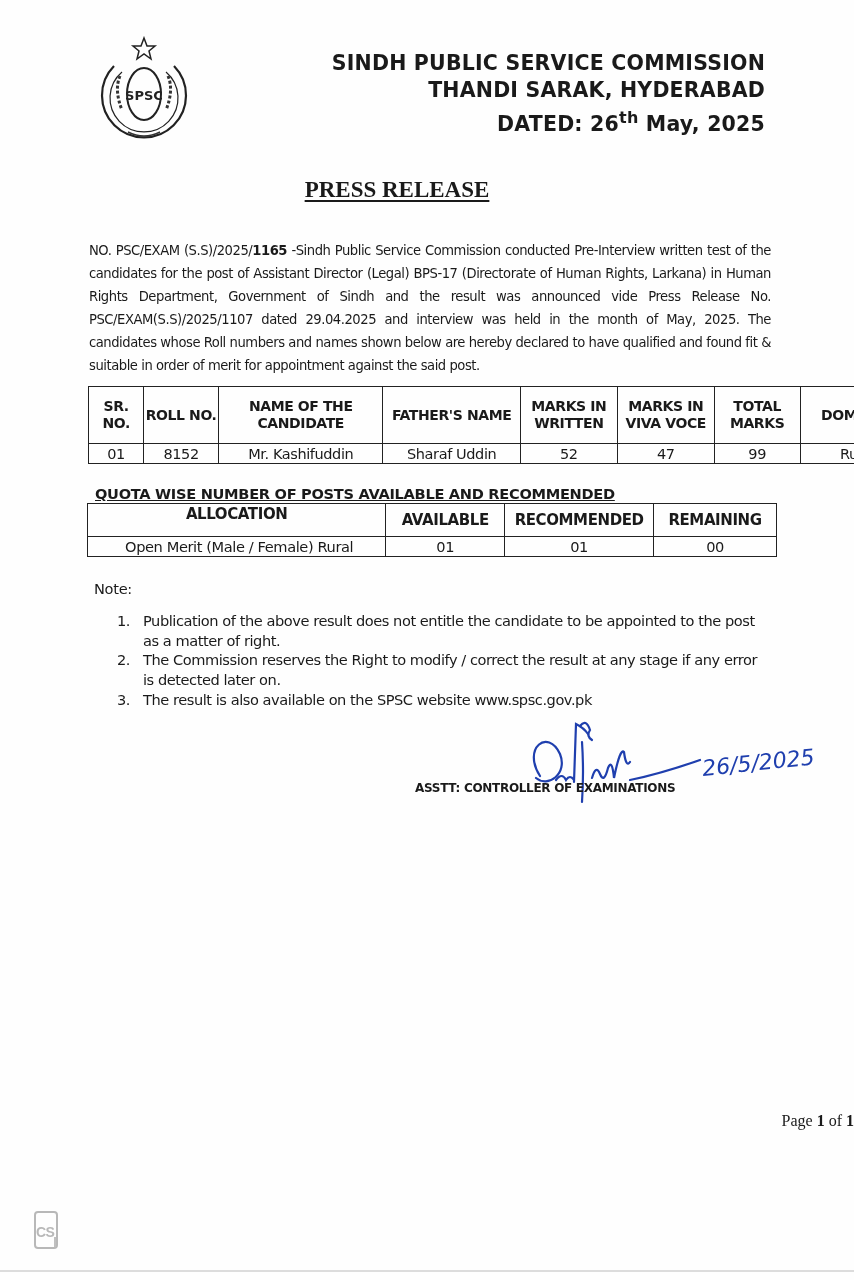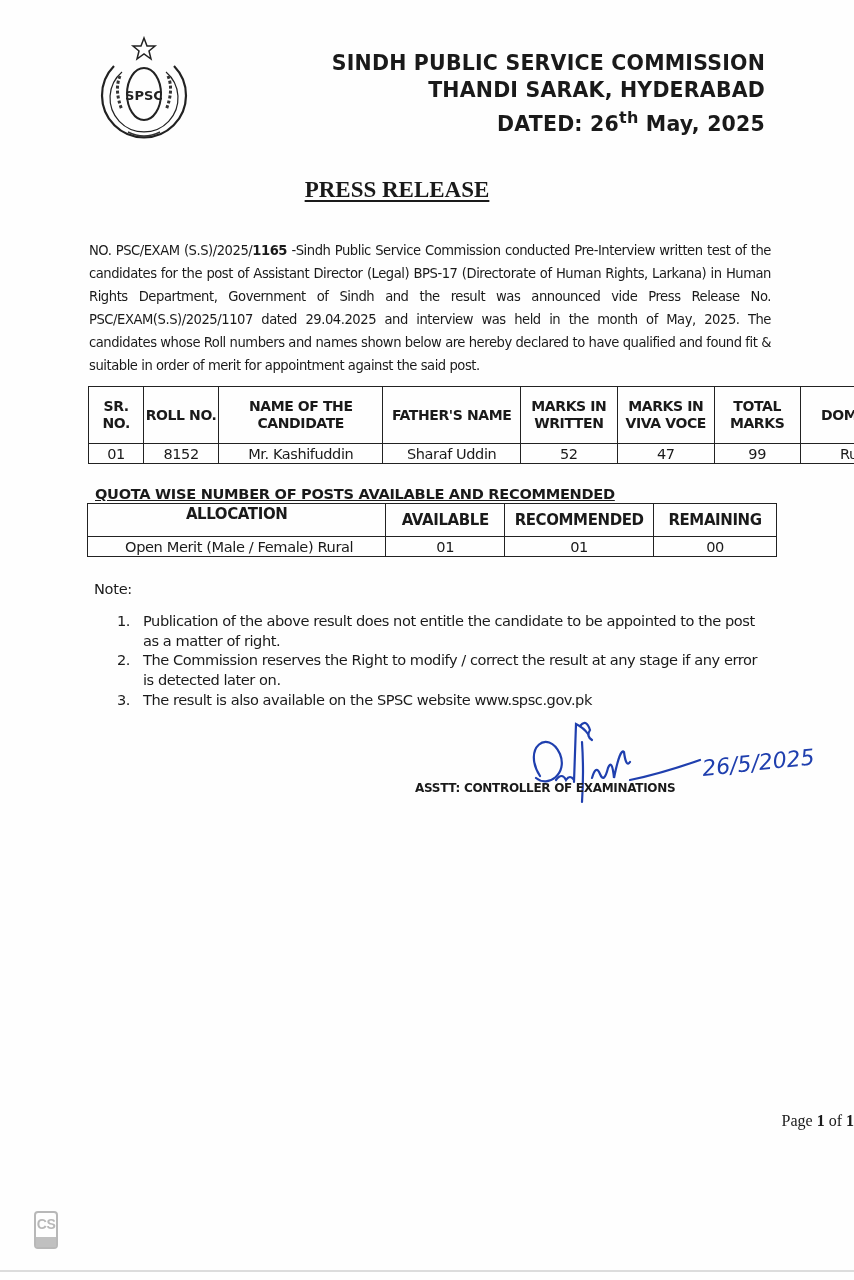--- a/index.html
+++ b/index.html
@@ -36,21 +36,21 @@
   .notes .num { position:absolute; left:0; top:0; }
   .notes a { color:#1a1a1a; }
   .signature { position:absolute; left:518px; top:718px; width:300px; height:100px; }
   .sign-title { position:absolute; left:415px; top:781px; font-weight:bold; font-size:12px; letter-spacing:-0.3px; }
   .page-num { position:absolute; left:0; width:854px; top:1112px; text-align:right;
               font-family:"Liberation Serif","DejaVu Serif", serif; font-size:16px; }
   .page-num b { font-weight:bold; }
   .watermark { position:absolute; left:34px; top:1211px; display:flex; align-items:center; gap:10px;
                color:#b8b8b8; font-family:"Liberation Sans", sans-serif; font-size:30px; letter-spacing:-0.5px; }
   .cs-badge { width:24px; height:38px; border:2px solid #b8b8b8; border-radius:4px; display:flex;
-              flex-direction:column; align-items:center; justify-content:flex-start; font-size:14px; font-weight:bold;
+              flex-direction:row; align-items:center; justify-content:flex-start; font-size:14px; font-weight:bold;
               box-sizing:border-box; padding-top:3px; }
   .cs-badge .bar { margin-top:auto; width:100%; height:10px; background:#c0c0c0; }
   .bottom-line { position:absolute; left:0; top:1270px; width:854px; height:2px; background:#dcdcdc; }
 </style>
 </head>
 <body>
 
 <div class="page">
 
   <svg class="logo" viewBox="0 0 100 112">

